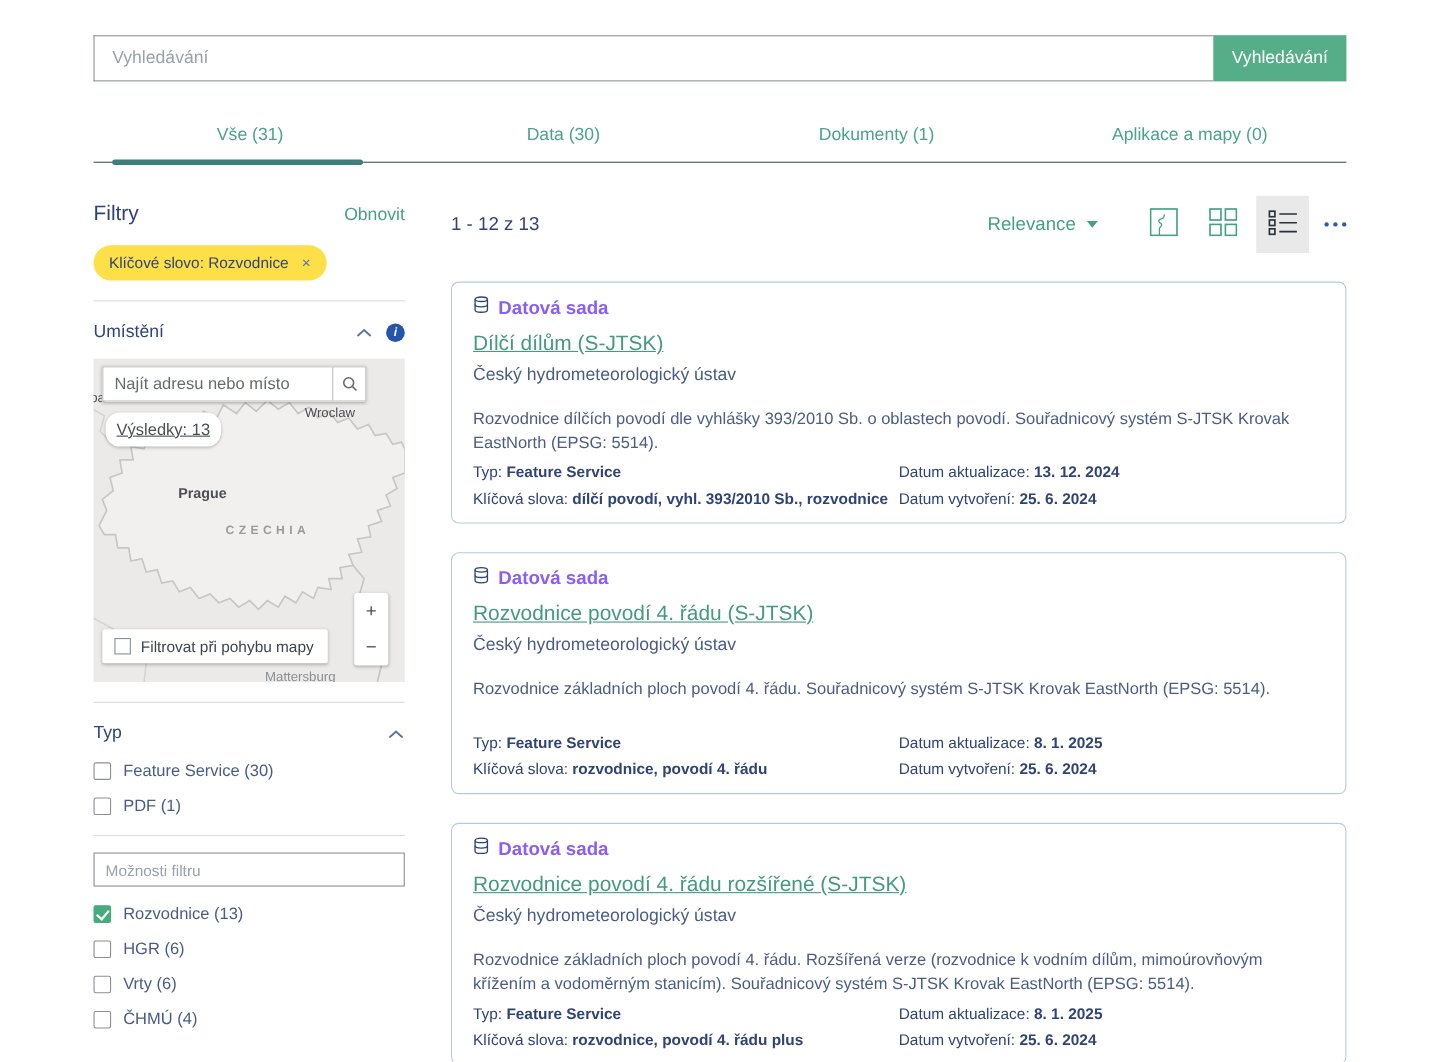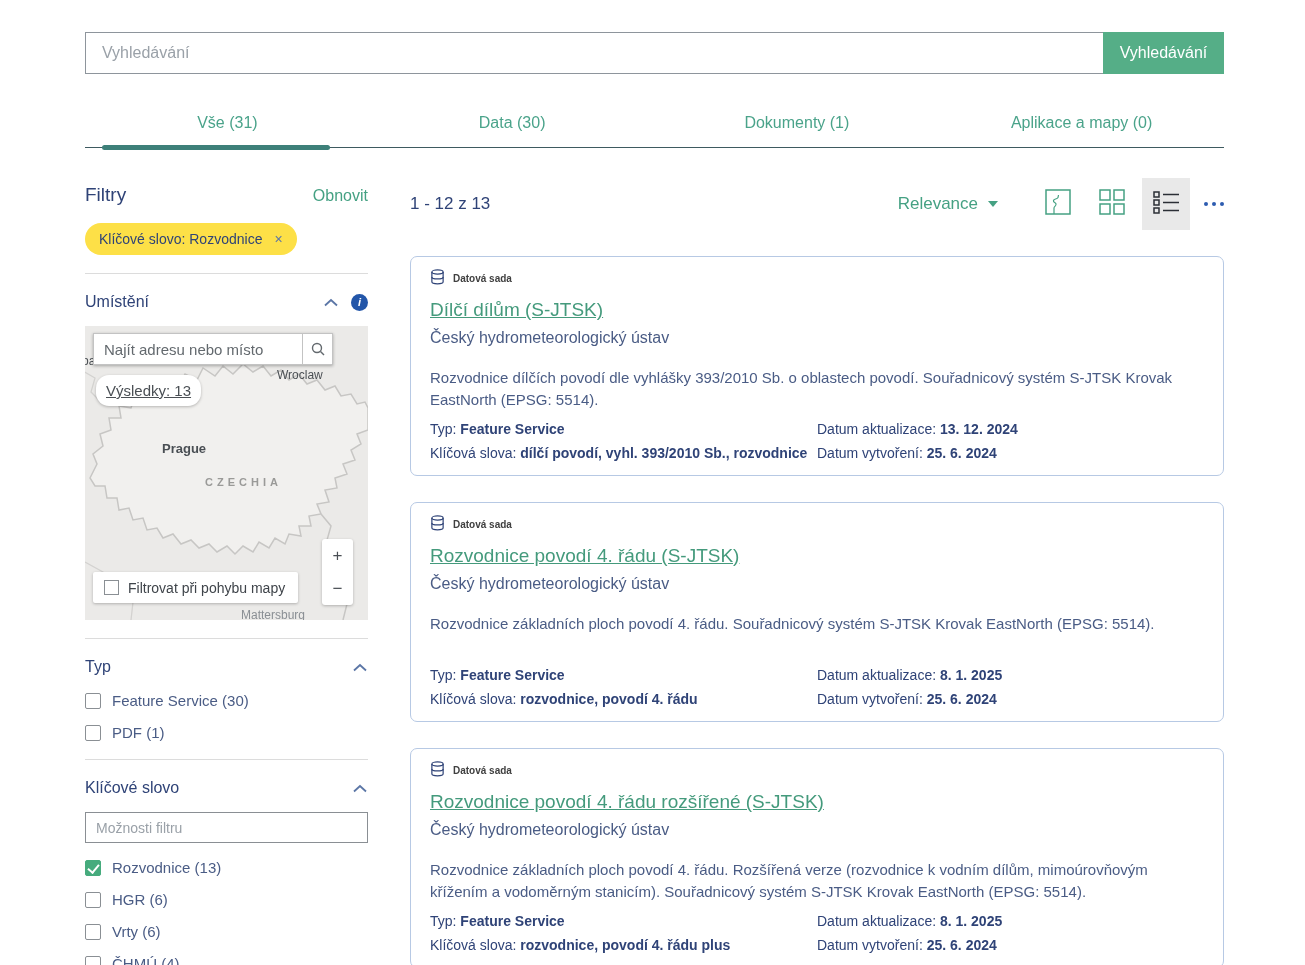--- a/index.html
+++ b/index.html
@@ -66,21 +66,21 @@
   .sort { display:flex; align-items:center; gap:10px; font-size:17px; color:#45a183; cursor:pointer; margin-right:30px; }
   .caret { width:0; height:0; border-left:5px solid transparent; border-right:5px solid transparent; border-top:6px solid #45a183; }
   .vbtn { width:48px; height:52px; display:flex; align-items:center; justify-content:center; cursor:pointer; margin-left:6px; }
   .vbtn.selected { background:#e9e9e9; }
   .dots { display:flex; gap:4px; margin-left:14px; }
   .dots i { width:4px; height:4px; border-radius:50%; background:#2d5cb0; }
 
   
   .card { border:1px solid #b7c9e4; border-radius:7px; padding:12px 19px 14px; height:220px; margin-top:26px; display:flex; flex-direction:column; overflow:hidden; background:#fff; }
   .card:first-of-type { margin-top:10px; }
-  .badge-row { display:flex; align-items:center; gap:8px; font-size:10px; font-weight:bold; color:#404040; }
+  .badge-row { display:flex; align-items:center; gap:8px; font-size:17px; font-weight:bold; color:#8b5cf6; }
   .card-title { margin-top:12px; font-size:19px; color:#449a7c; text-decoration:underline; cursor:pointer; display:inline-block; align-self:flex-start; }
   .card-owner { margin-top:8px; font-size:16px; color:#4a5c85; }
   .card-desc { margin-top:20px; font-size:15px; line-height:22px; color:#4a5c85; flex:1; }
   .meta { display:grid; grid-template-columns:1fr 1fr; row-gap:8px; font-size:14px; color:#2f4377; }
   .meta b { font-weight:bold; }
 </style>
 </head>
 <body>
 
 <div class="content">
@@ -180,28 +180,20 @@
         </label>
         <label class="cb">
           <span class="box"></span>
           <span>PDF (1)</span>
         </label>
       </div>
 
       <hr class="divider">
 
       
-      <div class="sec-head">
-        <span class="sec-title">Klíčové slovo</span>
-        <span class="chev">
-          <svg width="16" height="9" viewBox="0 0 16 9">
-              <polyline points="2,7.5 8,2 14,7.5" stroke="#5b76a6" stroke-width="1.8" fill="none"></polyline>
-            </svg>
-        </span>
-      </div>
       <input class="kw-input" type="text" placeholder="Možnosti filtru" style="">
       <div class="cb-list">
         <label class="cb">
           <span class="box checked"></span>
           <span>Rozvodnice (13)</span>
         </label>
         <label class="cb">
           <span class="box"></span>
           <span>HGR (6)</span>
         </label>

